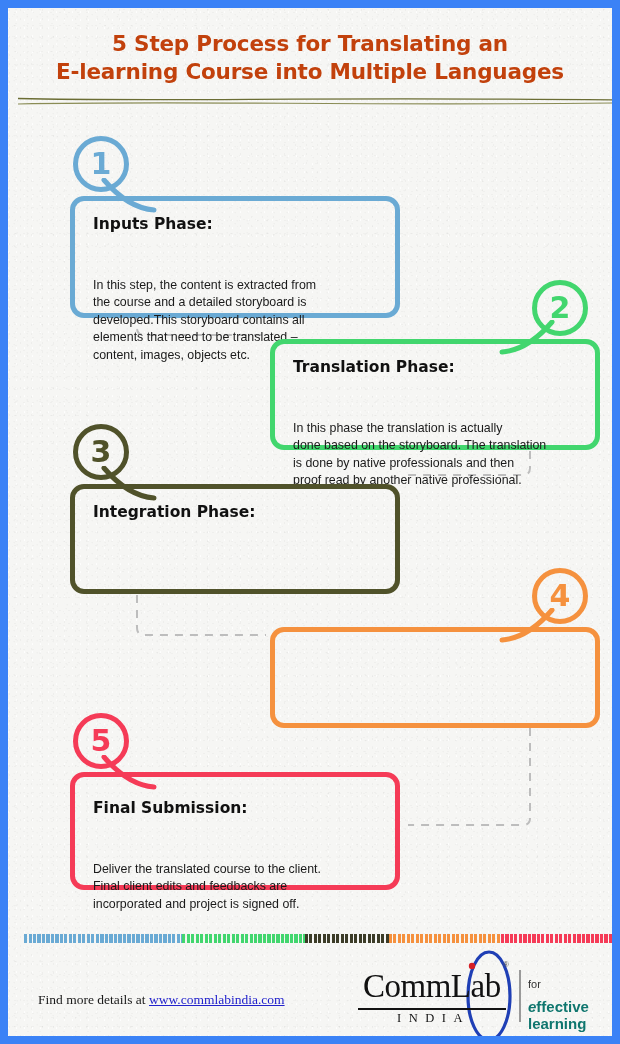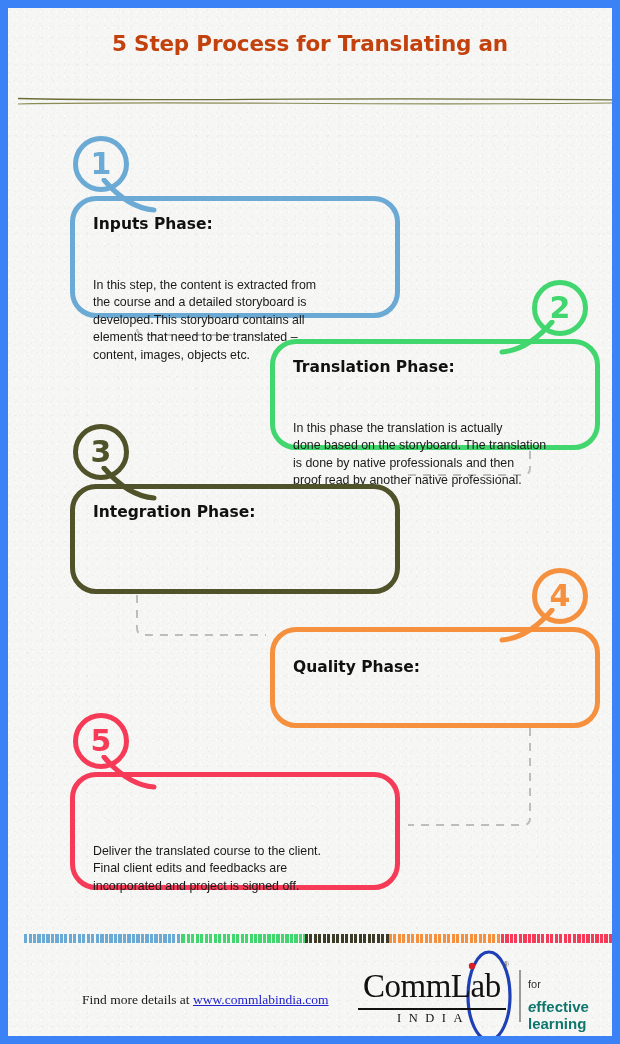--- a/index.html
+++ b/index.html
@@ -84,21 +84,21 @@
   }
   .step-num {
     font-size: 30px;
     font-weight: bold;
     line-height: 1;
     font-family: "DejaVu Sans", sans-serif;
   }
   .step-box {
     position: absolute;
     border-style: solid;
-    border-radius: 26px;
+    border-radius: 14px;
     box-sizing: border-box;
     background: transparent;
     z-index: 3;
   }
   .step-inner {
     padding: 14px 18px 10px 18px;
   }
   .step-heading {
     font-size: 15.5px;
     font-weight: bold;
@@ -140,21 +140,20 @@
     height: 100%;
   }
   .footer-text {
     position: absolute;
     left: 30px;
     top: 984px;
     font-family: "Liberation Serif", serif;
     font-size: 13.5px;
     color: #1a1a1a;
     z-index: 3;
-    margin-left: 44px;
   }
   .footer-link {
     color: #2222cc;
     text-decoration: underline;
   }
   .logo-wrap {
     position: absolute;
     left: 345px;
     top: 952px;
     width: 250px;
@@ -226,20 +225,21 @@
 </head>
 <body>
 
 <div id="page">
   <div id="texture"></div>
 
   <div id="content">
 
     <div class="header">
       <div class="title-line">5 Step Process for Translating an</div>
+      <div class="title-line">E-learning Course into Multiple Languages</div>
     </div>
 
     <svg class="header-rules" viewBox="0 0 600 12" preserveAspectRatio="none">
       <path d="M0,2.5 C150,6 300,0.5 600,4" stroke="#6b6d34" stroke-width="1.3" fill="none"></path>
       <path d="M0,8 C180,4.5 330,10 600,7" stroke="#8a8c55" stroke-width="1.1" fill="none"></path>
     </svg>
 
     <svg class="connector" style="left:0; top:120px; width:620px; height:800px;" viewBox="0 0 620 800" preserveAspectRatio="none">
 
       <path d="M129,186 L129,200 Q129,207 136,207 L258,207" stroke="#bdbdbd" stroke-width="2" fill="none" stroke-dasharray="8,7" stroke-linecap="butt"></path>
@@ -304,34 +304,34 @@
 
     <div class="step">
       <div class="step-circle" style="left:524px; top:560px; border-width:5px; border-color:#f5913e;">
         <span class="step-num" style="color:#f5913e;">4</span>
       </div>
       <svg class="stem" style="left:490px; top:600px; width:90px; height:40px;" viewBox="0 0 90 40">
         <path d="M54,2 Q30,30 4,32" stroke="#f5913e" stroke-width="5" fill="none" stroke-linecap="round"></path>
       </svg>
       <div class="step-box" style="left:262px; top:619px; width:330px; height:101px; border-width:5px; border-color:#f5913e;">
         <div class="step-inner" style="padding-top:26px;">
-          <div class="step-heading">Quality Phase:</div>
         </div>
       </div>
     </div>
 
     <div class="step">
       <div class="step-circle" style="left:65px; top:705px; border-width:5px; border-color:#f53b57;">
         <span class="step-num" style="color:#f53b57;">5</span>
       </div>
       <svg class="stem" style="left:60px; top:747px; width:90px; height:40px;" viewBox="0 0 90 40">
         <path d="M36,2 Q60,30 86,32" stroke="#f53b57" stroke-width="5" fill="none" stroke-linecap="round"></path>
       </svg>
       <div class="step-box" style="left:62px; top:764px; width:330px; height:118px; border-width:5px; border-color:#f53b57;">
         <div class="step-inner" style="padding-top:22px;">
+          <div class="step-heading">Final Submission:</div>
           <div class="step-body">Deliver the translated course to the client.
 Final client edits and feedbacks are
 incorporated and project is signed off.</div>
         </div>
       </div>
     </div>
 
     <div class="stripe-bar">
       <div class="stripe-seg" style="flex:1.35; background:repeating-linear-gradient(90deg,#6aaad4 0 3px,transparent 3px 4.5px);"></div>
       <div class="stripe-seg" style="flex:1.05; background:repeating-linear-gradient(90deg,#42d66e 0 3px,transparent 3px 4.5px);"></div>

